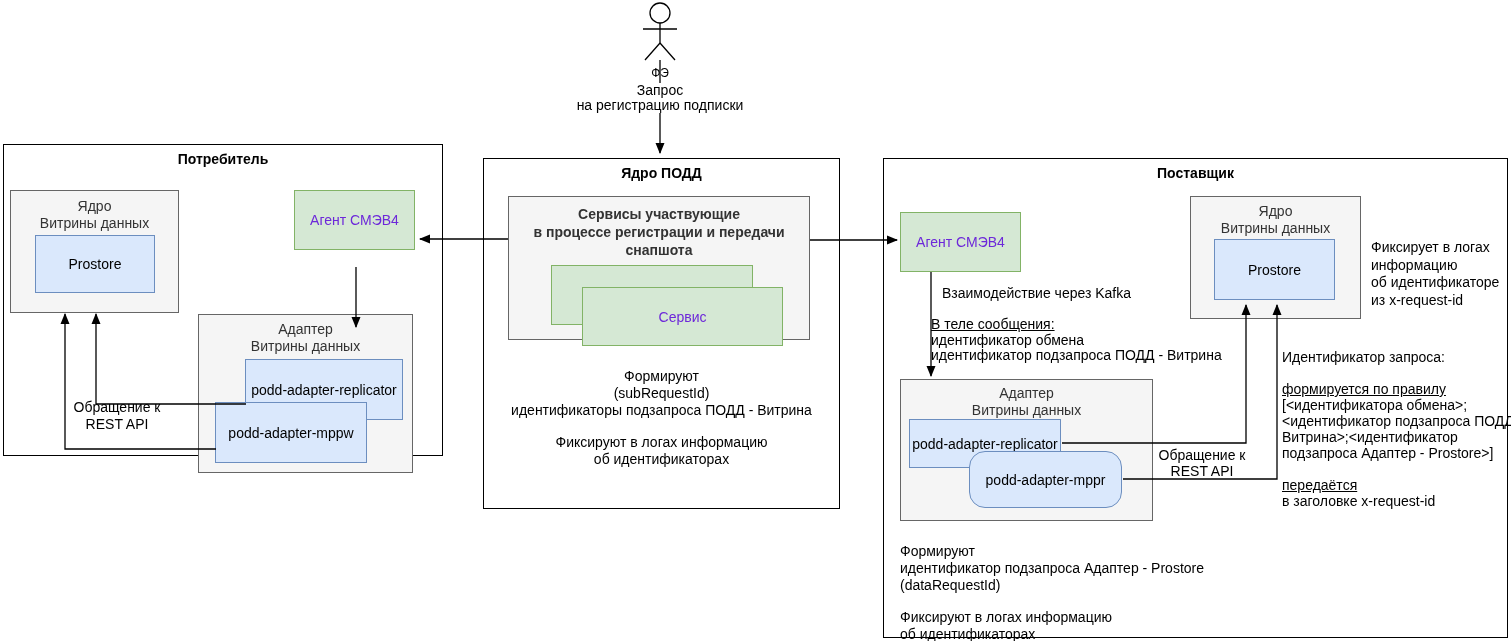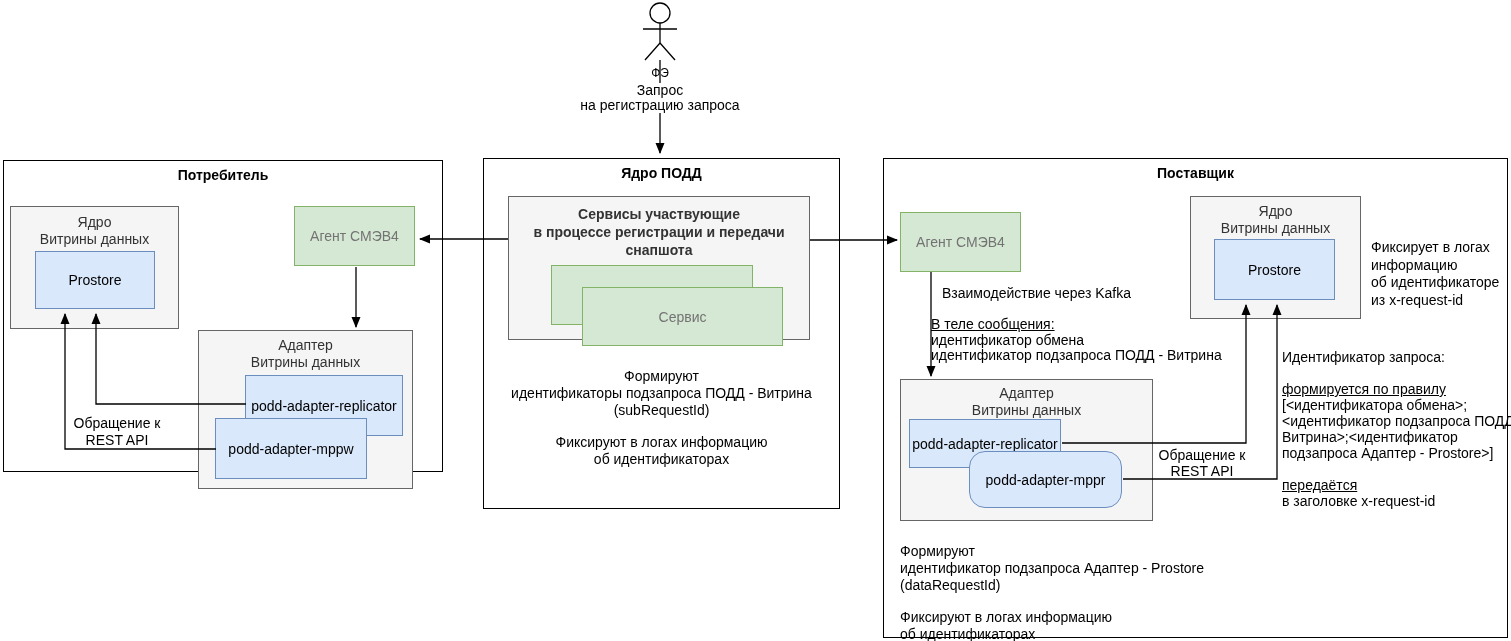--- a/index.html
+++ b/index.html
@@ -5,37 +5,37 @@
   html,body{margin:0;padding:0;background:#fff;}
   #canvas{
     position:relative;width:1511px;height:641px;background:#fff;overflow:hidden;
     font-family:"Liberation Sans","DejaVu Sans",sans-serif;font-size:14px;color:#000;
   }
   .outer{position:absolute;background:#fff;border:1.5px solid #000;box-sizing:border-box;}
   .outer-title{position:absolute;left:0;right:0;top:6px;text-align:center;font-weight:bold;}
   .gbox{position:absolute;background:var(--gray-fill,#f5f5f5);border:1px solid var(--gray-border,#666);box-sizing:border-box;color:var(--gray-text,#333);}
   .gbox-label{position:absolute;left:0;right:0;text-align:center;line-height:17px;}
   .bluebox{position:absolute;background:var(--blue-fill,#dae8fc);border:1px solid var(--blue-border,#6c8ebf);box-sizing:border-box;color:#000;display:flex;align-items:center;justify-content:center;text-align:center;}
-  .greenbox{position:absolute;background:var(--green-fill,#d5e8d4);border:1px solid var(--green-border,#82b366);box-sizing:border-box;color:#737373;display:flex;align-items:center;justify-content:center;text-align:center;}
+  .greenbox{position:absolute;background:var(--green-fill,#d5e8d4);border:1px solid var(--green-border,#82b366);box-sizing:border-box;color:#6d28d9;display:flex;align-items:center;justify-content:center;text-align:center;}
   .note{position:absolute;line-height:16px;}
   .note div{white-space:nowrap;}
   .center{text-align:center;}
   .u{text-decoration:underline;}
   .blank16{height:16px;}
   .blank15{height:15px;}
   #connectors{position:absolute;left:0;top:0;z-index:5;pointer-events:none;}
   .toplabel{position:absolute;z-index:6;text-align:center;line-height:15px;}
   .bold{font-weight:bold;}
 </style>
 </head>
 <body>
 
 <div id="canvas">
 
-  <div class="outer" style="left:3px;top:160px;width:440px;height:312px;">
+  <div class="outer" style="left:3px;top:144px;width:440px;height:312px;">
     <div class="outer-title">Потребитель</div>
 
     <div class="gbox" style="left:6px;top:45px;width:169px;height:123px;">
       <div class="gbox-label" style="top:7px;">
         <div>Ядро</div>
         <div>Витрины данных</div>
       </div>
       <div class="bluebox" style="left:24px;top:44px;width:120px;height:58px;">
         <span>Prostore</span>
       </div>
@@ -74,22 +74,22 @@
         <div>снапшота</div>
       </div>
       <div class="greenbox" style="left:42px;top:68px;width:202px;height:60px;"></div>
       <div class="greenbox" style="left:73px;top:90px;width:201px;height:59px;">
         <span>Сервис</span>
       </div>
     </div>
 
     <div class="note center" style="left:11px;top:209px;width:333px;line-height:17px;">
       <div>Формируют</div>
+      <div>(subRequestId)</div>
       <div>идентификаторы подзапроса ПОДД - Витрина</div>
-      <div>(subRequestId)</div>
       <div class="blank15"></div>
       <div>Фиксируют в логах информацию</div>
       <div>об идентификаторах</div>
     </div>
   </div>
 
   <div class="outer" style="left:883px;top:158px;width:625px;height:480px;">
     <div class="outer-title">Поставщик</div>
 
     <div class="greenbox" style="left:16px;top:53px;width:121px;height:60px;">
@@ -194,16 +194,16 @@
 
       <path d="M1062,443 L1246,443 L1246,305" marker-end="url(#arrow)"></path>
 
       <path d="M1123,479 L1277,479 L1277,305" marker-end="url(#arrow)"></path>
     </g>
   </svg>
 
   <div class="toplabel" style="left:644px;top:66px;width:32px;font-size:12px;">ФЭ</div>
   <div class="toplabel" style="left:545px;top:83px;width:230px;background:#fff;">
     <div>Запрос</div>
-    <div>на регистрацию запроса</div>
+    <div>на регистрацию подписки</div>
   </div>
 
 </div>
 
 </body></html>

